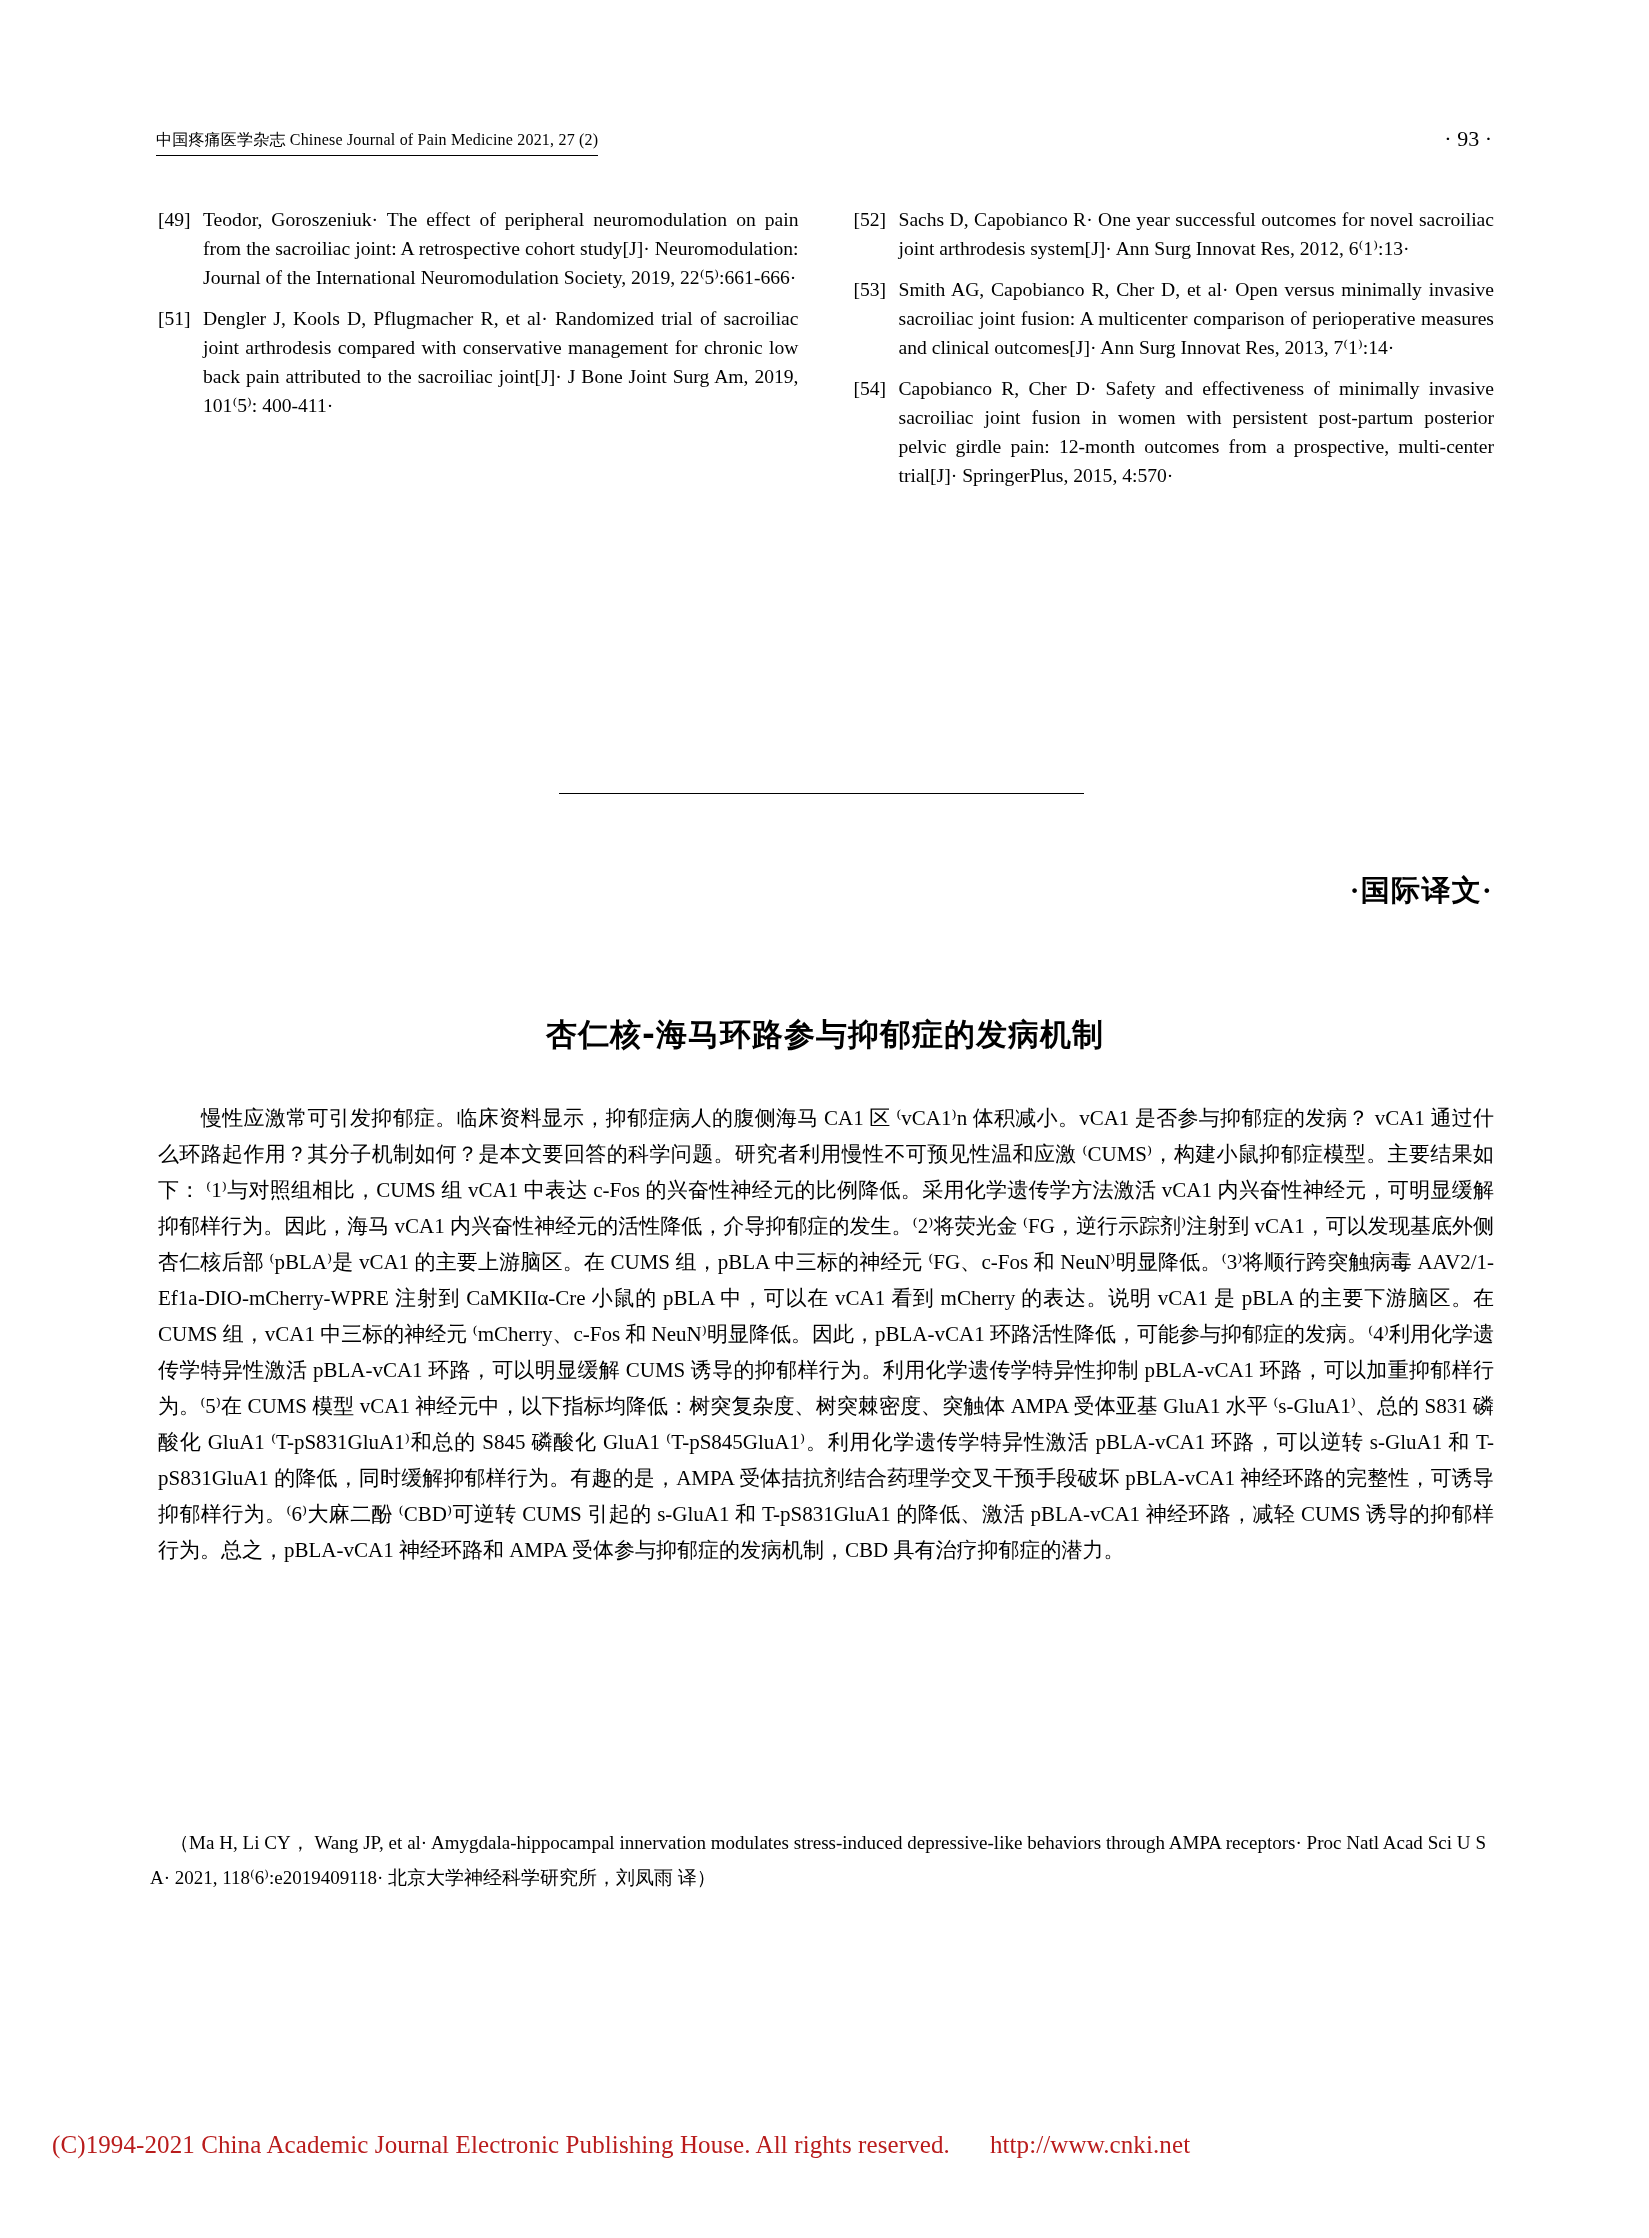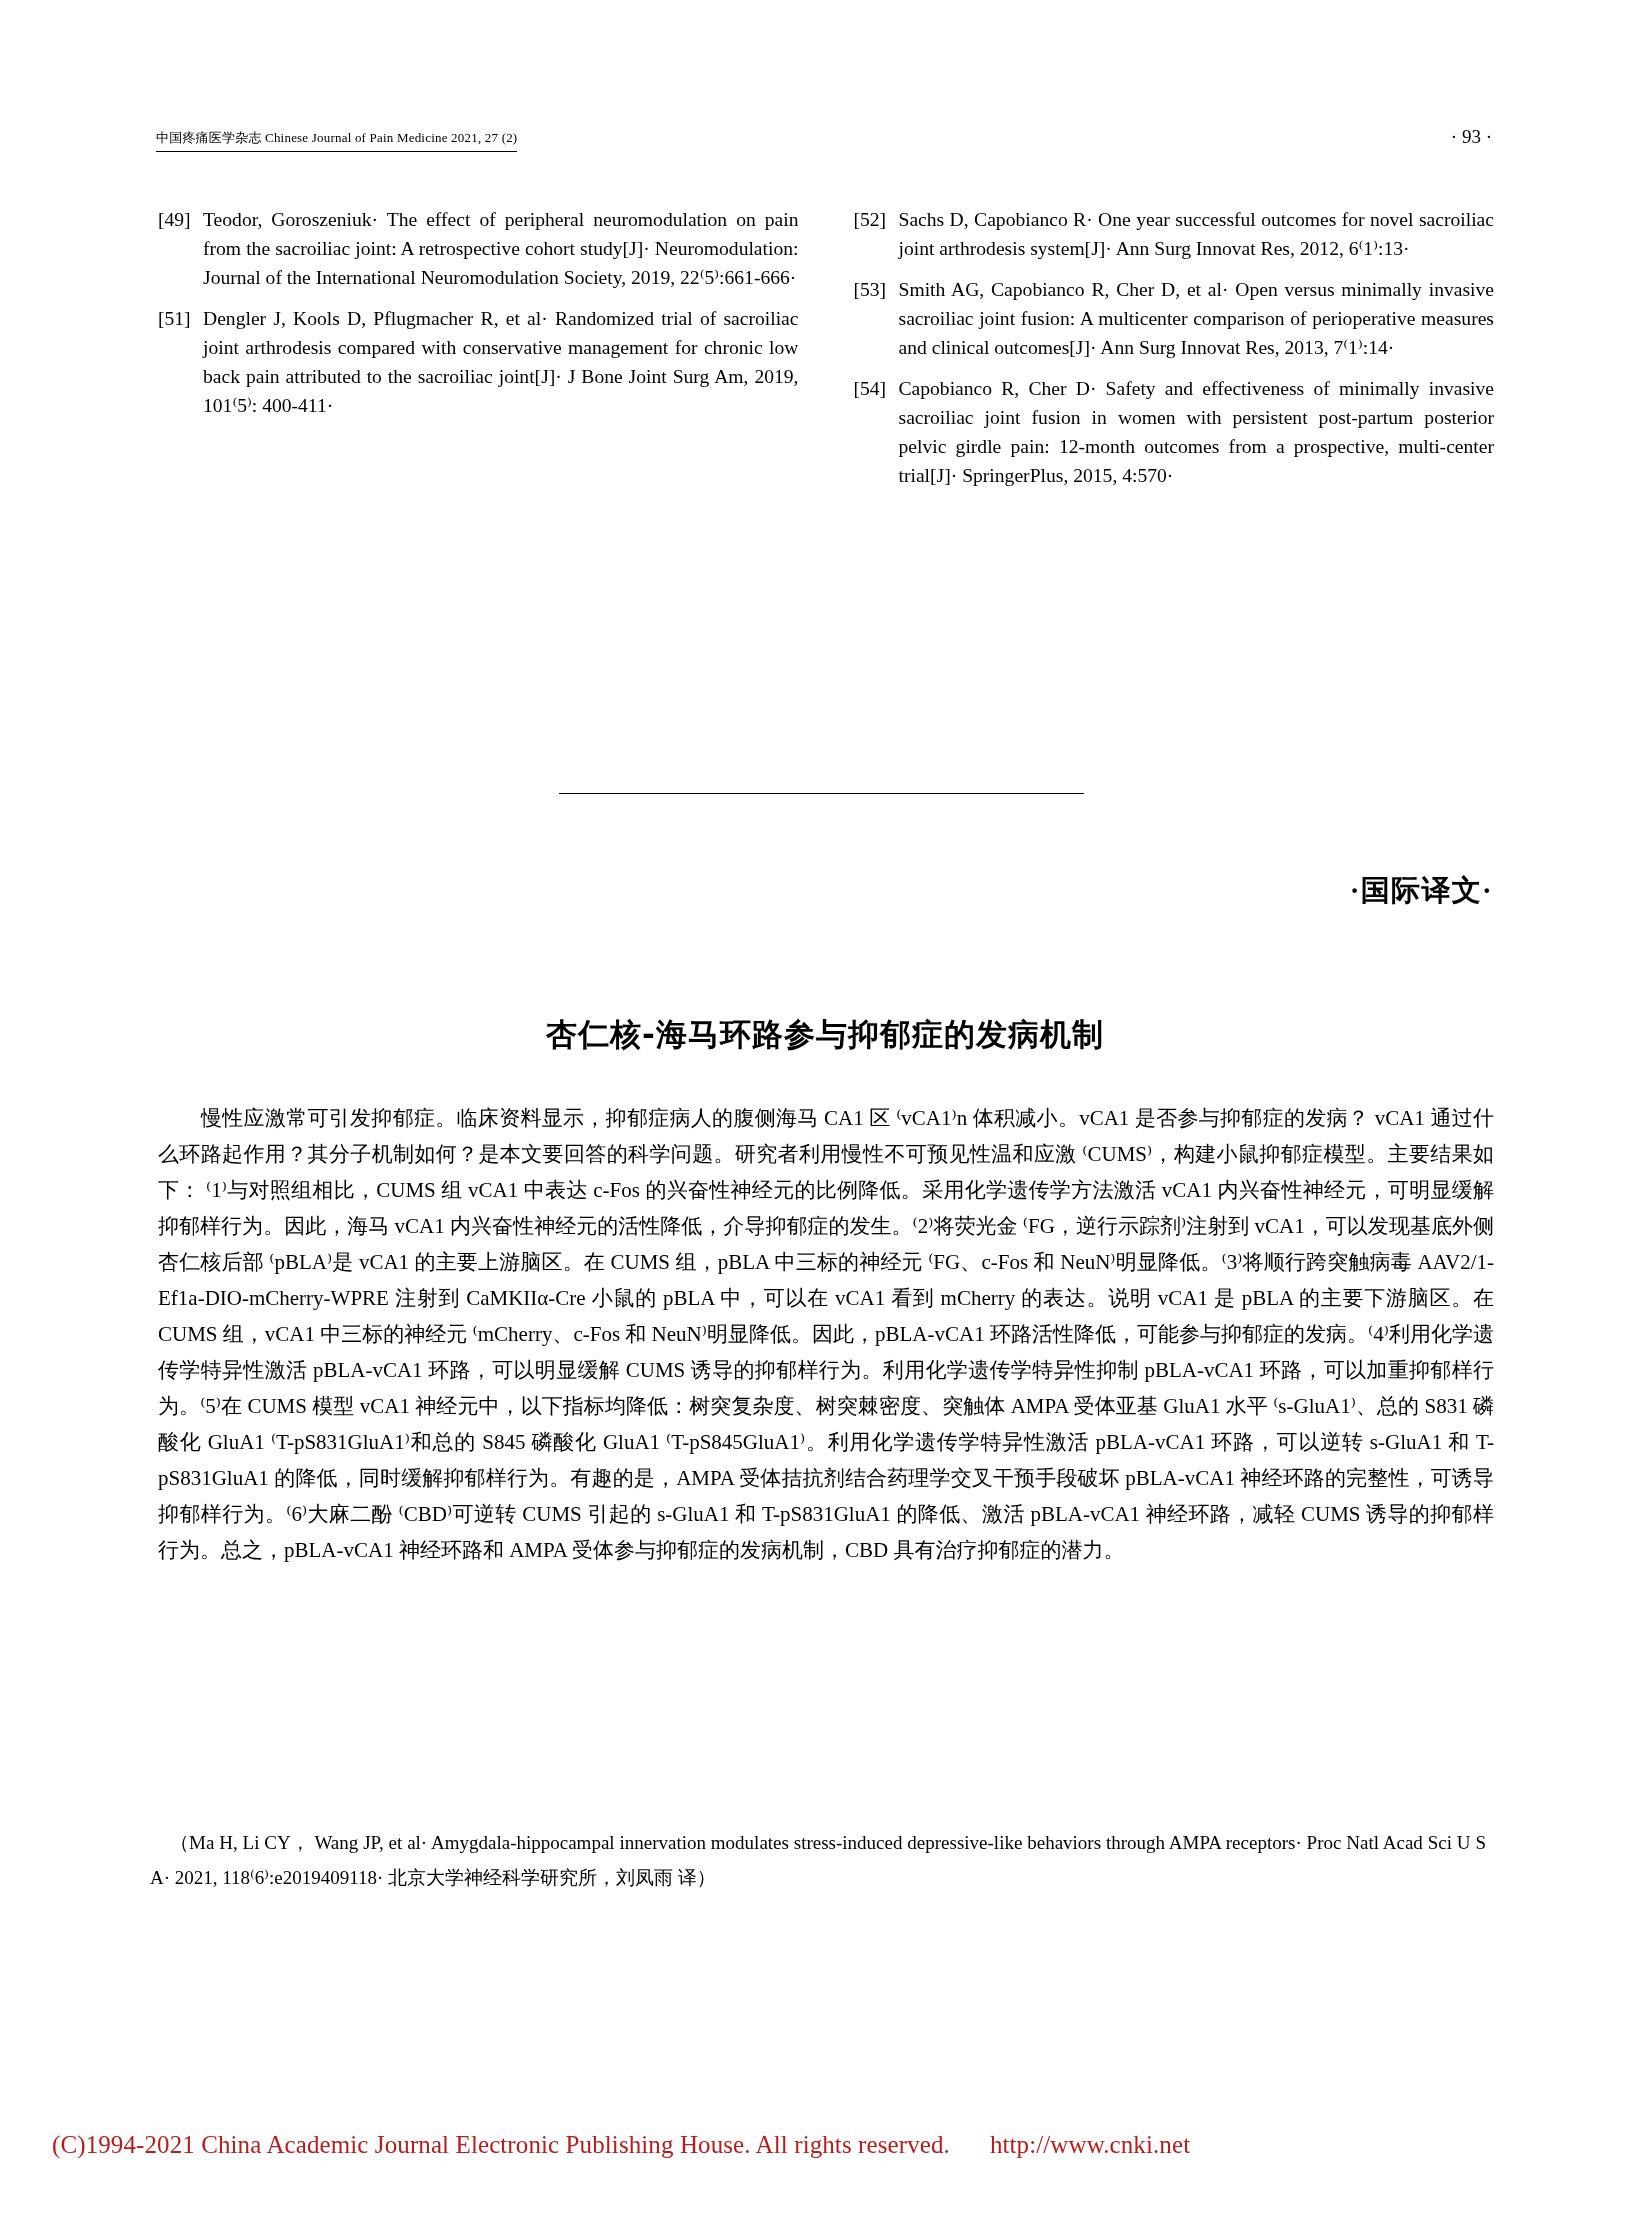--- a/index.html
+++ b/index.html
@@ -27,28 +27,28 @@
   .runhead {
     position: absolute;
     left: 156px;
     top: 126px;
     width: 1336px;
     display: flex;
     align-items: flex-end;
     justify-content: space-between;
   }
   .runhead-left {
-    font-size: 13px;
+    font-size: 16px;
     letter-spacing: 0.2px;
     white-space: nowrap;
     border-bottom: 1px solid #000;
     padding-bottom: 4px;
   }
   .runhead-right {
-    font-size: 19px;
+    font-size: 22px;
     white-space: nowrap;
     padding-bottom: 4px;
   }
 
   
   .refs {
     position: absolute;
     left: 158px;
     top: 193px;
     width: 1336px;

